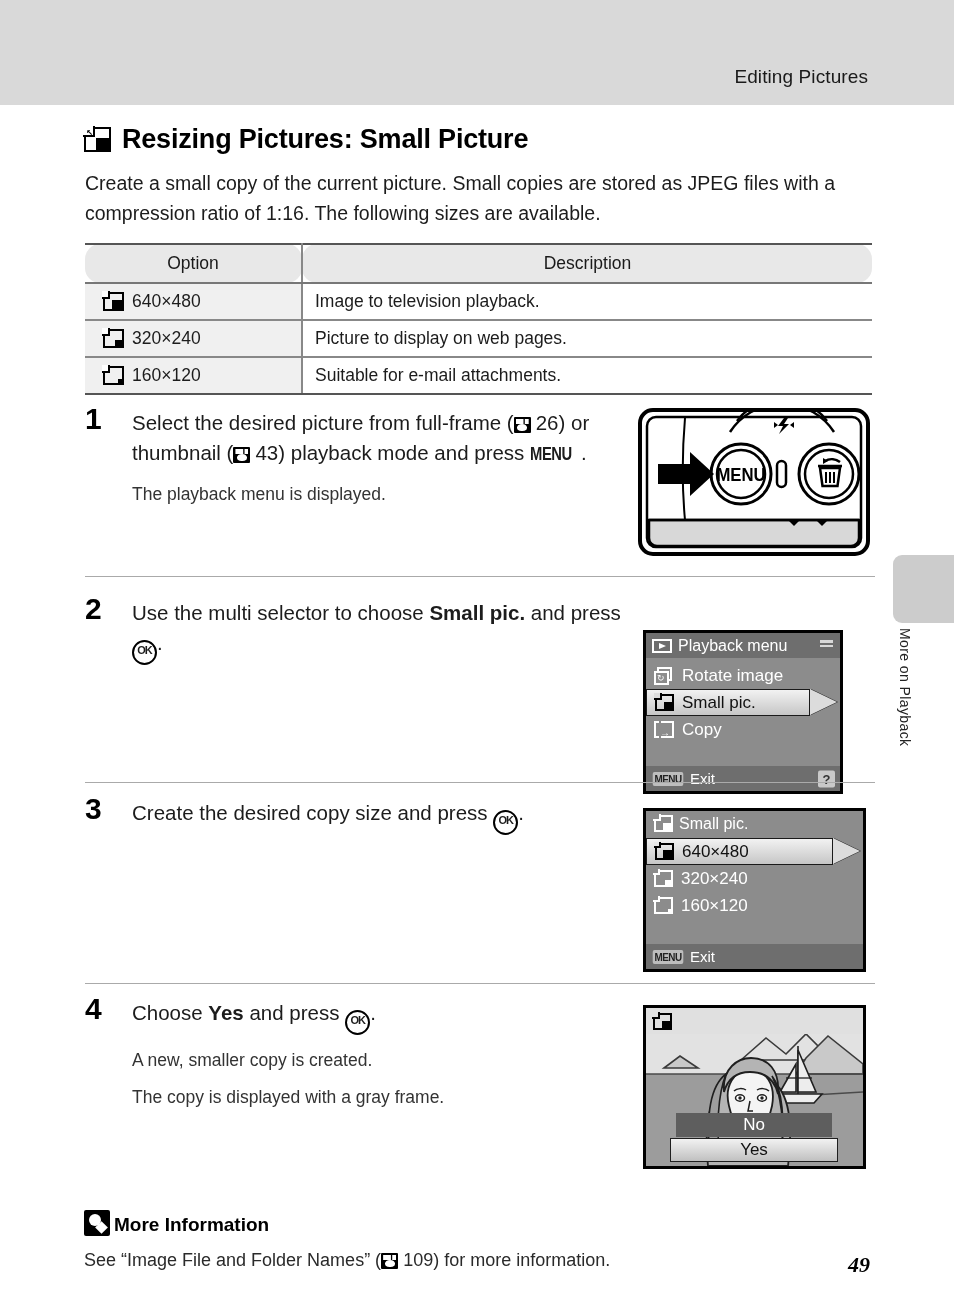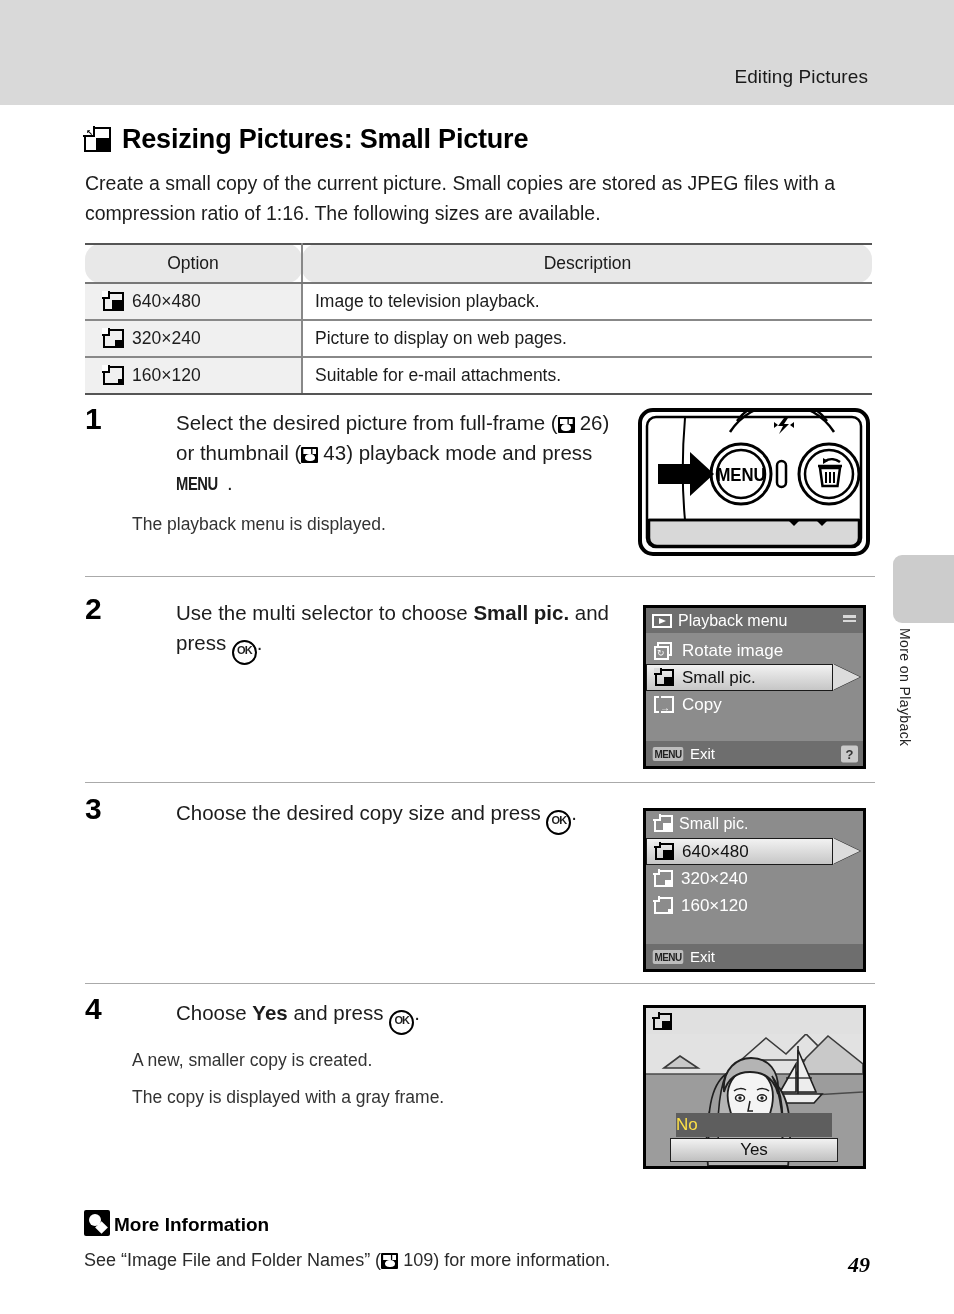--- a/index.html
+++ b/index.html
@@ -156,21 +156,20 @@
     color: #000;
   }
   .step-body {
     margin-left: 47px;
     width: 500px;
   }
   .step-head {
     font-size: 20.5px;
     line-height: 30px;
     color: #1c1c1c;
-    margin-left: 44px;
   }
   .step-head b { font-weight: bold; }
   .step-sub {
     font-size: 17.5px;
     line-height: 27px;
     color: #333;
     margin-top: 12px;
   }
   .rule {
     position: absolute;
@@ -515,21 +514,21 @@
 
   <div class="step" style="top:598px;">
     <div class="step-num">2</div>
     <div class="step-body">
       <div class="step-head">
         <span>Use the multi selector to choose </span><b>Small pic.</b><span> and press </span><span class="glyph-ok">OK</span><span>.</span>
       </div>
     </div>
   </div>
 
-  <div class="lcd" style="left:643px;top:605px;width:223px;height:164px;">
+  <div class="lcd" style="left:643px;top:630px;width:200px;height:164px;">
     <div class="lcd-title">
       <span class="play-badge"></span>
       <span>Playback menu</span>
       <span class="bat-badge">
           <i></i>
           <i></i>
         </span>
     </div>
 
     <div style="padding-top:4px;">
@@ -567,21 +566,21 @@
       <span class="help-chip">?</span>
     </div>
   </div>
 
   <div class="rule" style="top:782px;"></div>
 
   <div class="step" style="top:798px;">
     <div class="step-num">3</div>
     <div class="step-body" style="width:520px;">
       <div class="step-head">
-        <span>Choose the desired copy size and press </span><span class="glyph-ok">OK</span><span>.</span>
+        <span>Create the desired copy size and press </span><span class="glyph-ok">OK</span><span>.</span>
       </div>
     </div>
   </div>
 
   <div class="lcd" style="left:643px;top:808px;width:223px;height:164px;">
     <div class="lcd-title" style="background:#8c8c8c;padding-left:8px;">
       <span class="glyph-smallpic" style="width:19px;height:17px;">
         <span class="outer" style="border-width:2px;border-color:#fff;"></span>
         <span class="notch" style="width:42%;height:42%;background:#8c8c8c;border-right:2px solid #fff;border-bottom:2px solid #fff;"></span>
         <span class="fill" style="width:9px;height:8px;background:#fff;"></span>
@@ -675,21 +674,21 @@
 
     <div style="position:absolute;left:0;top:0;width:100%;height:26px;background:#e0e0e0;display:flex;align-items:center;padding-left:7px;box-sizing:border-box;">
       <span class="glyph-smallpic" style="width:19px;height:17px;">
         <span class="outer" style="border-width:2px;"></span>
         <span class="notch" style="width:42%;height:42%;background:#e0e0e0;border-right-width:2px;border-bottom-width:2px;"></span>
         <span class="fill" style="width:9px;height:8px;"></span>
       </span>
     </div>
 
 
-    <div style="position:absolute;left:30px;top:105px;width:156px;height:24px;background:#5e5e5e;color:#fde047;font-size:17px;line-height:24px;text-align:left;">
+    <div style="position:absolute;left:30px;top:105px;width:156px;height:24px;background:#5e5e5e;color:#ffffff;font-size:17px;line-height:24px;text-align:center;">
       <span>No</span>
     </div>
 
     <div style="position:absolute;left:24px;top:130px;width:168px;height:24px;background:linear-gradient(#f2f2f2,#c0c0c0);border:1.5px solid #1f1f1f;box-sizing:border-box;color:#111;font-size:17px;line-height:21px;text-align:center;">
       <span>Yes</span>
     </div>
   </div>
 
   <div class="more-info">
     <div class="mi-head">

